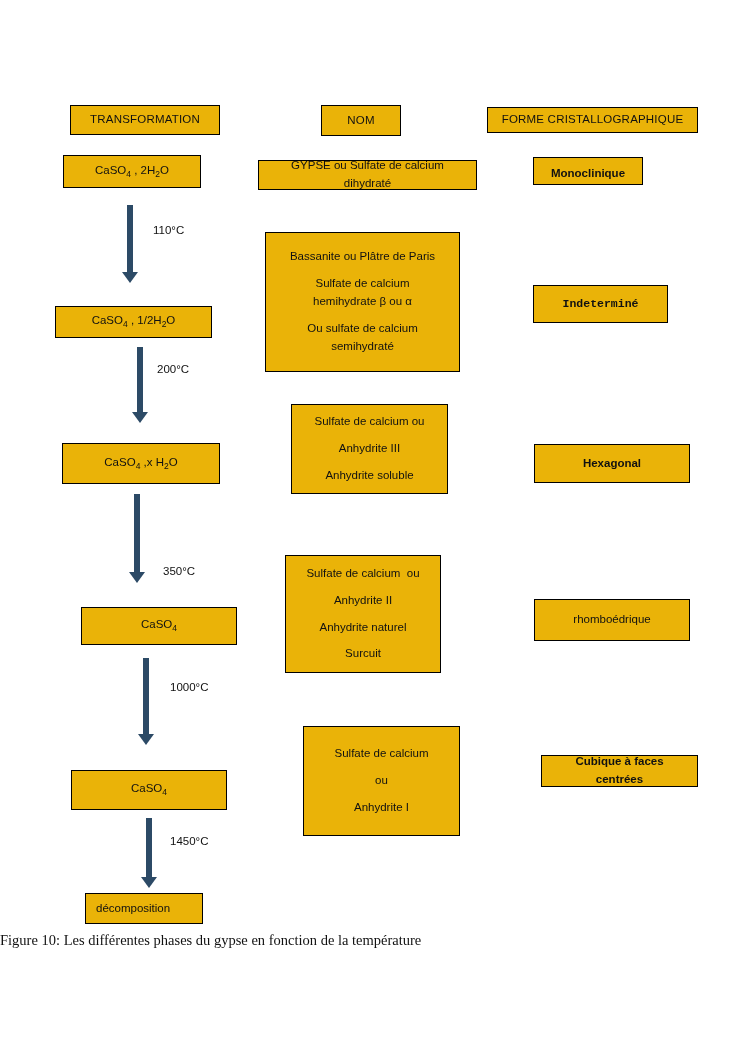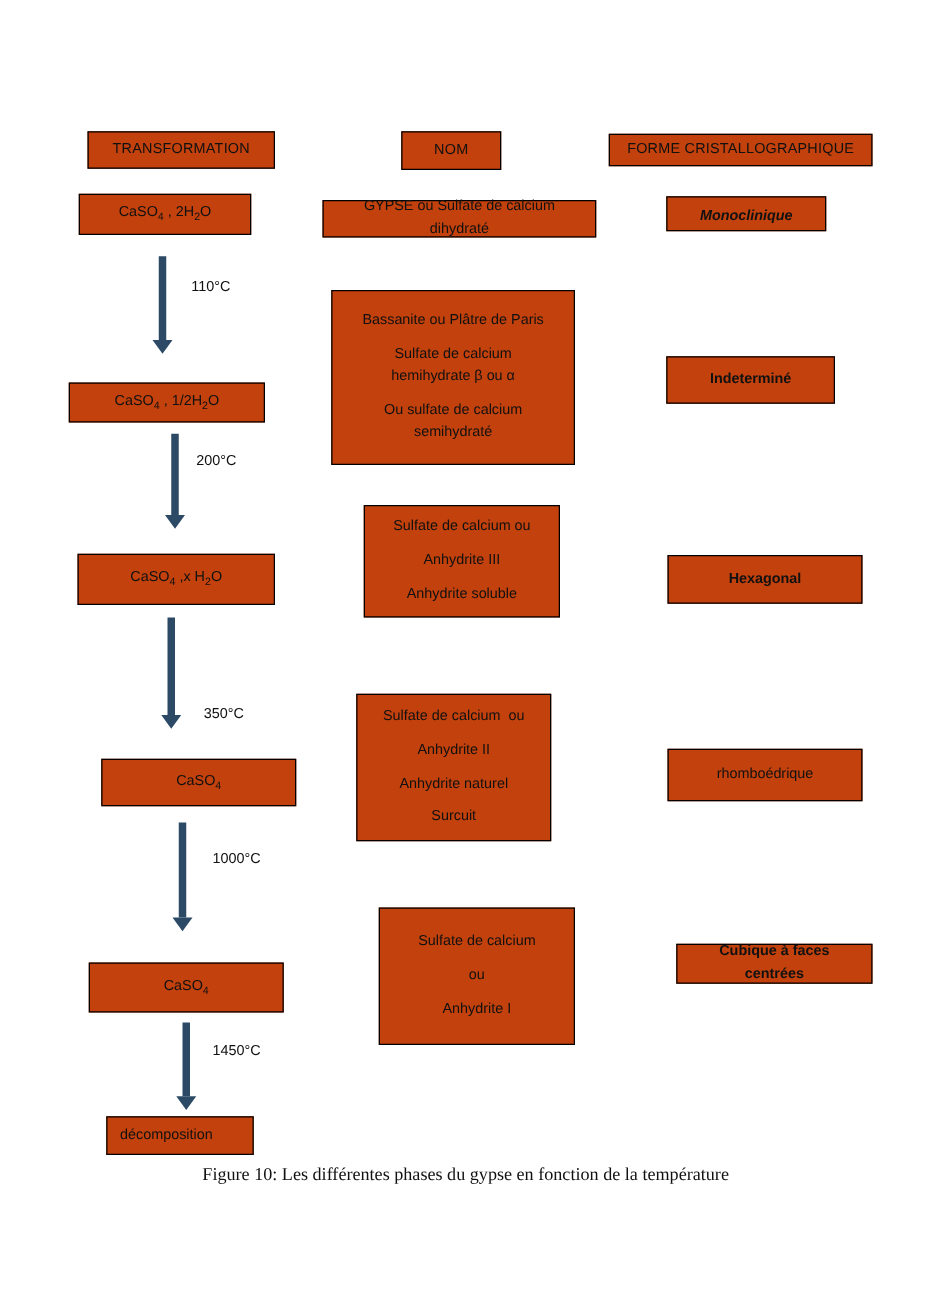--- a/index.html
+++ b/index.html
@@ -3,38 +3,38 @@
 <meta charset="utf-8">
 <style>
   html,body{margin:0;padding:0;}
   body{
     width:745px;height:1053px;background:#ffffff;position:relative;
     font-family:"Liberation Sans",sans-serif;color:#1a1a1a;
     overflow:hidden;
   }
   .page{position:absolute;inset:0;}
   .box{
-    position:absolute;border:1px solid #000;background:#c2410c;
+    position:absolute;border:1px solid #000;background:#eab308;
     box-sizing:border-box;display:flex;align-items:center;
     justify-content:center;text-align:center;
     font-size:11.5px;line-height:1.55;color:#111;
   }
   .box.top{align-items:flex-start;padding-top:7px;}
   .box.left{justify-content:flex-start;padding-left:10px;}
   .bold{font-weight:bold;}
   .hdr{font-size:11.5px;letter-spacing:.2px;}
   .sub{font-size:8.5px;vertical-align:-3px;}
   .arrow{position:absolute;}
   .arrow .shaft{position:absolute;left:50%;transform:translateX(-50%);
     width:6px;background:#2c4a66;top:0;}
   .arrow .head{position:absolute;left:50%;transform:translateX(-50%);
     width:0;height:0;border-left:8px solid transparent;
     border-right:8px solid transparent;border-top:11px solid #2c4a66;}
   .temp{position:absolute;font-size:11.5px;color:#111;white-space:nowrap;}
-  .caption{position:absolute;left:0;right:0;text-align:center;
+  .caption{position:absolute;left:0;right:0;
     font-family:"Liberation Serif",serif;font-size:14.5px;color:#111;}
   .pagenum{position:absolute;left:0;right:0;text-align:center;
     font-family:"Liberation Serif",serif;font-size:11.5px;color:#111;}
   .ln{display:block;}
   .gap{display:block;height:9px;}
 </style>
 </head>
 <body>
 
 <div class="page">
@@ -149,25 +149,25 @@
   <div class="box" style="left:303px;top:726px;width:157px;height:110px;">
     <span>
         <span class="ln">Sulfate&nbsp;de&nbsp;calcium</span>
         <span class="gap"></span>
         <span class="ln">ou</span>
         <span class="gap"></span>
         <span class="ln">Anhydrite&nbsp;I</span>
       </span>
   </div>
 
-  <div class="box top bold" style="left:533px;top:157px;width:128px;height:28px;font-style:italic;">
+  <div class="box top bold" style="left:533px;top:157px;width:110px;height:28px;">
     <span>Monoclinique</span>
   </div>
 
-  <div class="box bold" style="left:533px;top:285px;width:135px;height:38px;">
+  <div class="box bold" style="left:533px;top:285px;width:135px;height:38px;font-family:Liberation Mono, monospace;">
     <span>Indeterminé</span>
   </div>
 
   <div class="box bold" style="left:534px;top:444px;width:156px;height:39px;">
     <span>Hexagonal</span>
   </div>
 
   <div class="box" style="left:534px;top:599px;width:156px;height:42px;">
     <span>rhomboédrique</span>
   </div>

